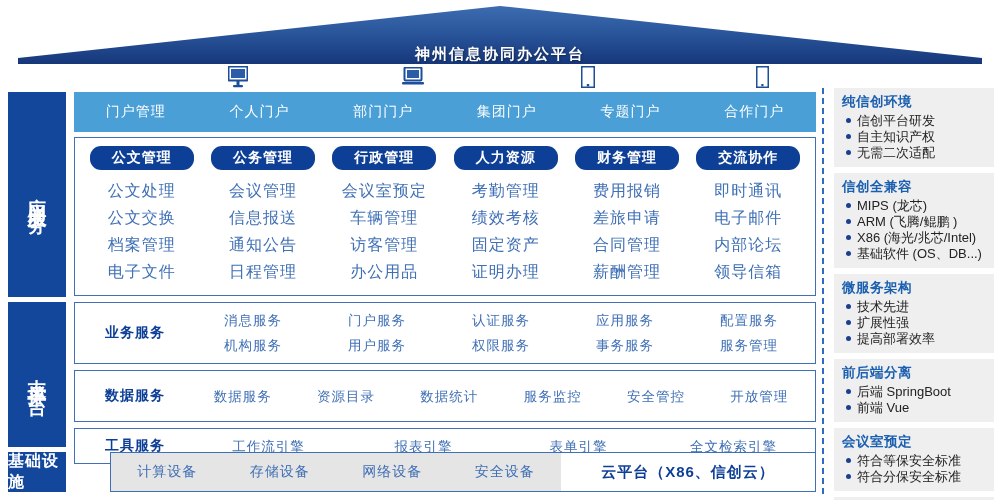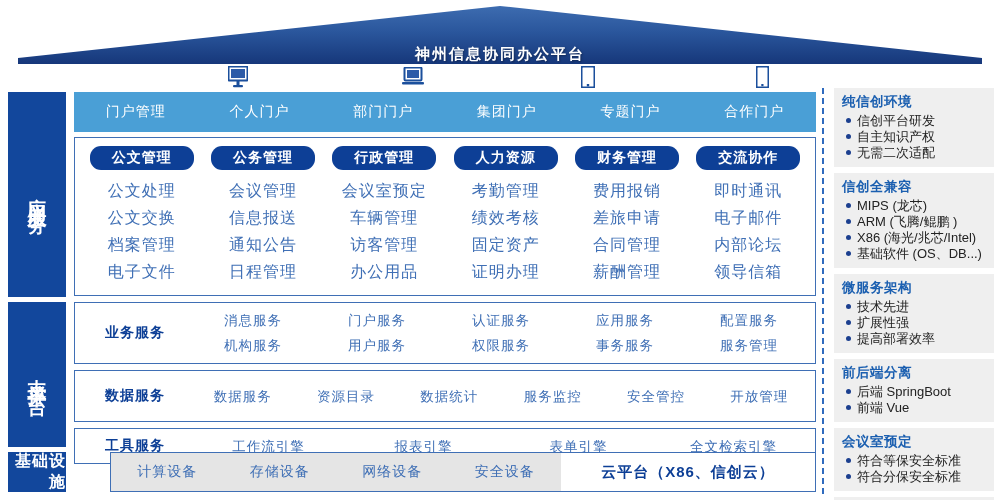--- a/index.html
+++ b/index.html
@@ -30,21 +30,20 @@
   }
   .device { flex: 1; display: flex; align-items: center; justify-content: center; }
   .device svg { display: block; }
 
   
   .side-tab {
     position: absolute; left: 8px; width: 58px;
     background: #12479c; color: #fff; font-weight: bold;
     display: flex; align-items: center; justify-content: center;
     letter-spacing: 1px;
-    text-align: right;
   }
   .side-vert {
     writing-mode: vertical-rl; text-orientation: upright;
     font-size: 19px; letter-spacing: 6px;
   }
   #side-app { top: 92px; height: 205px; }
   #side-sup { top: 302px; height: 145px; }
   #side-inf { top: 452px; height: 40px; font-size: 16px; }
 
   

